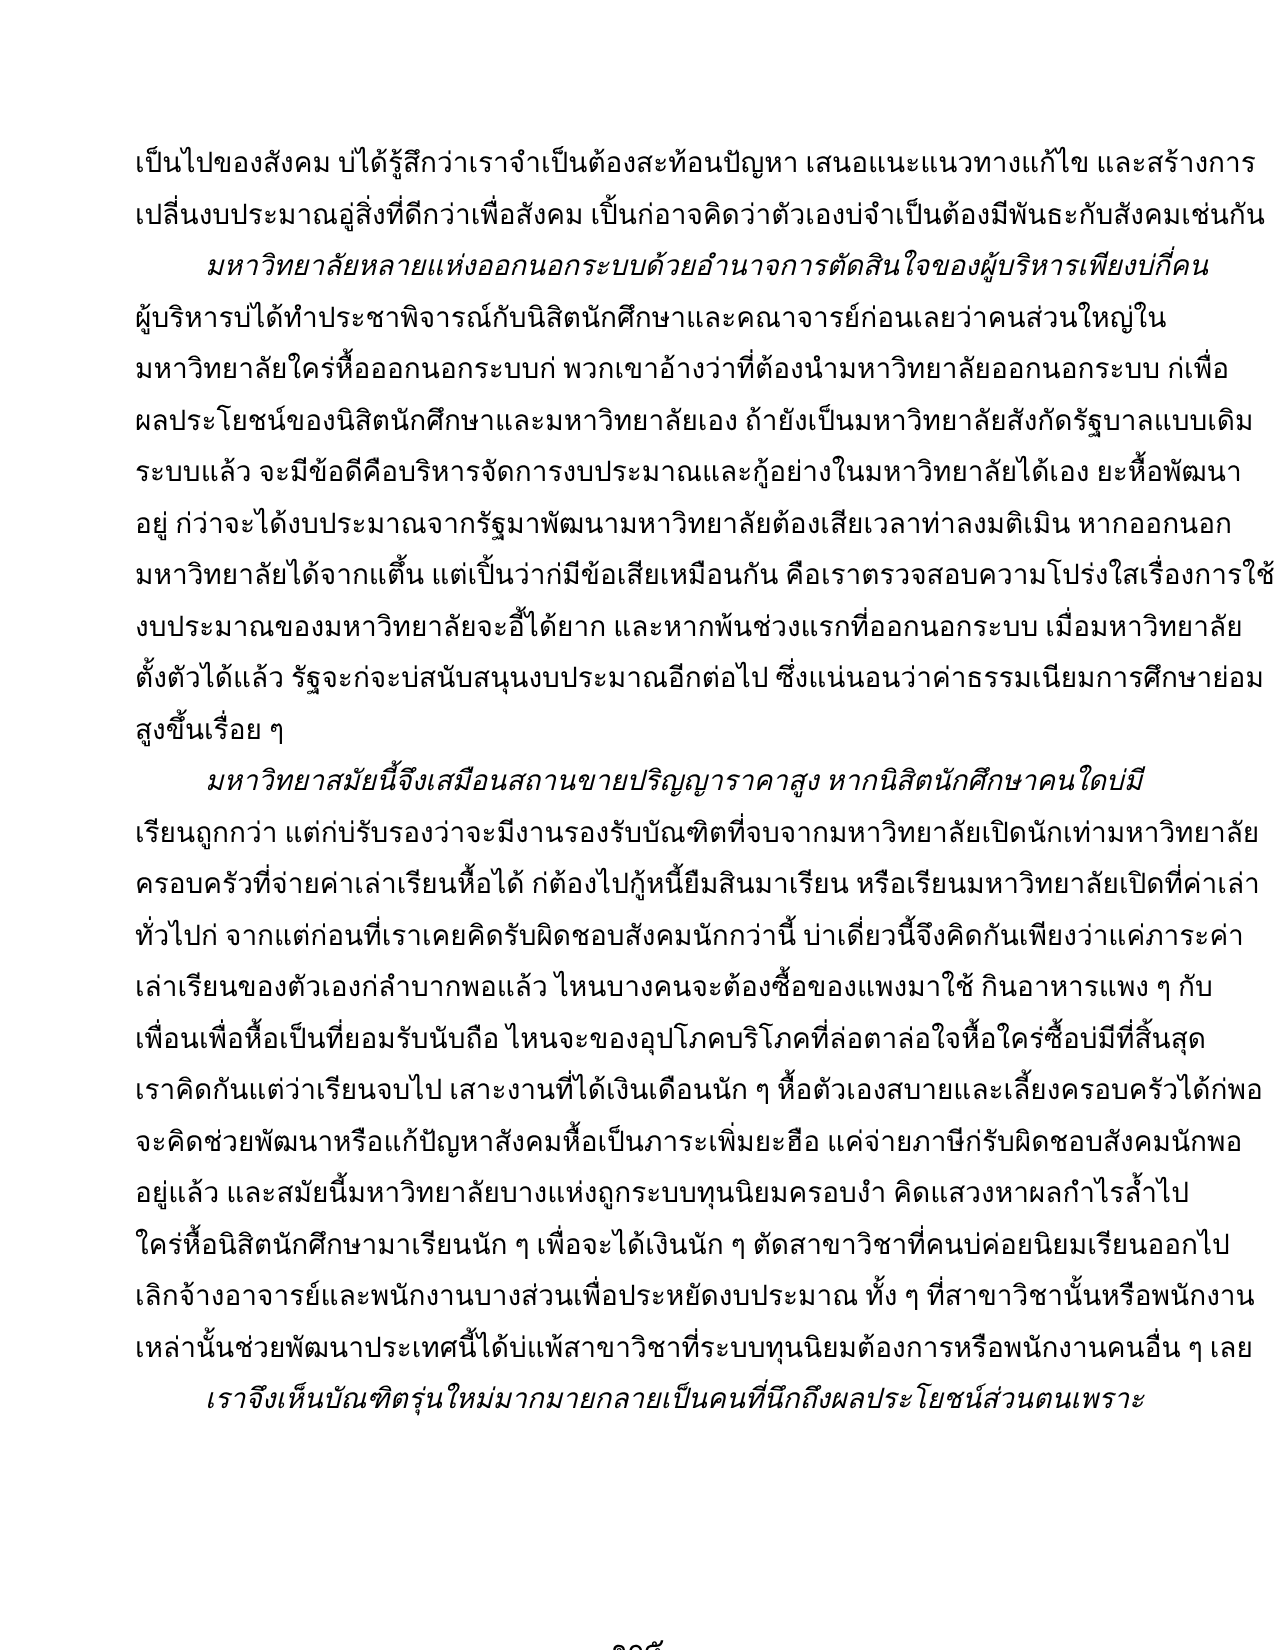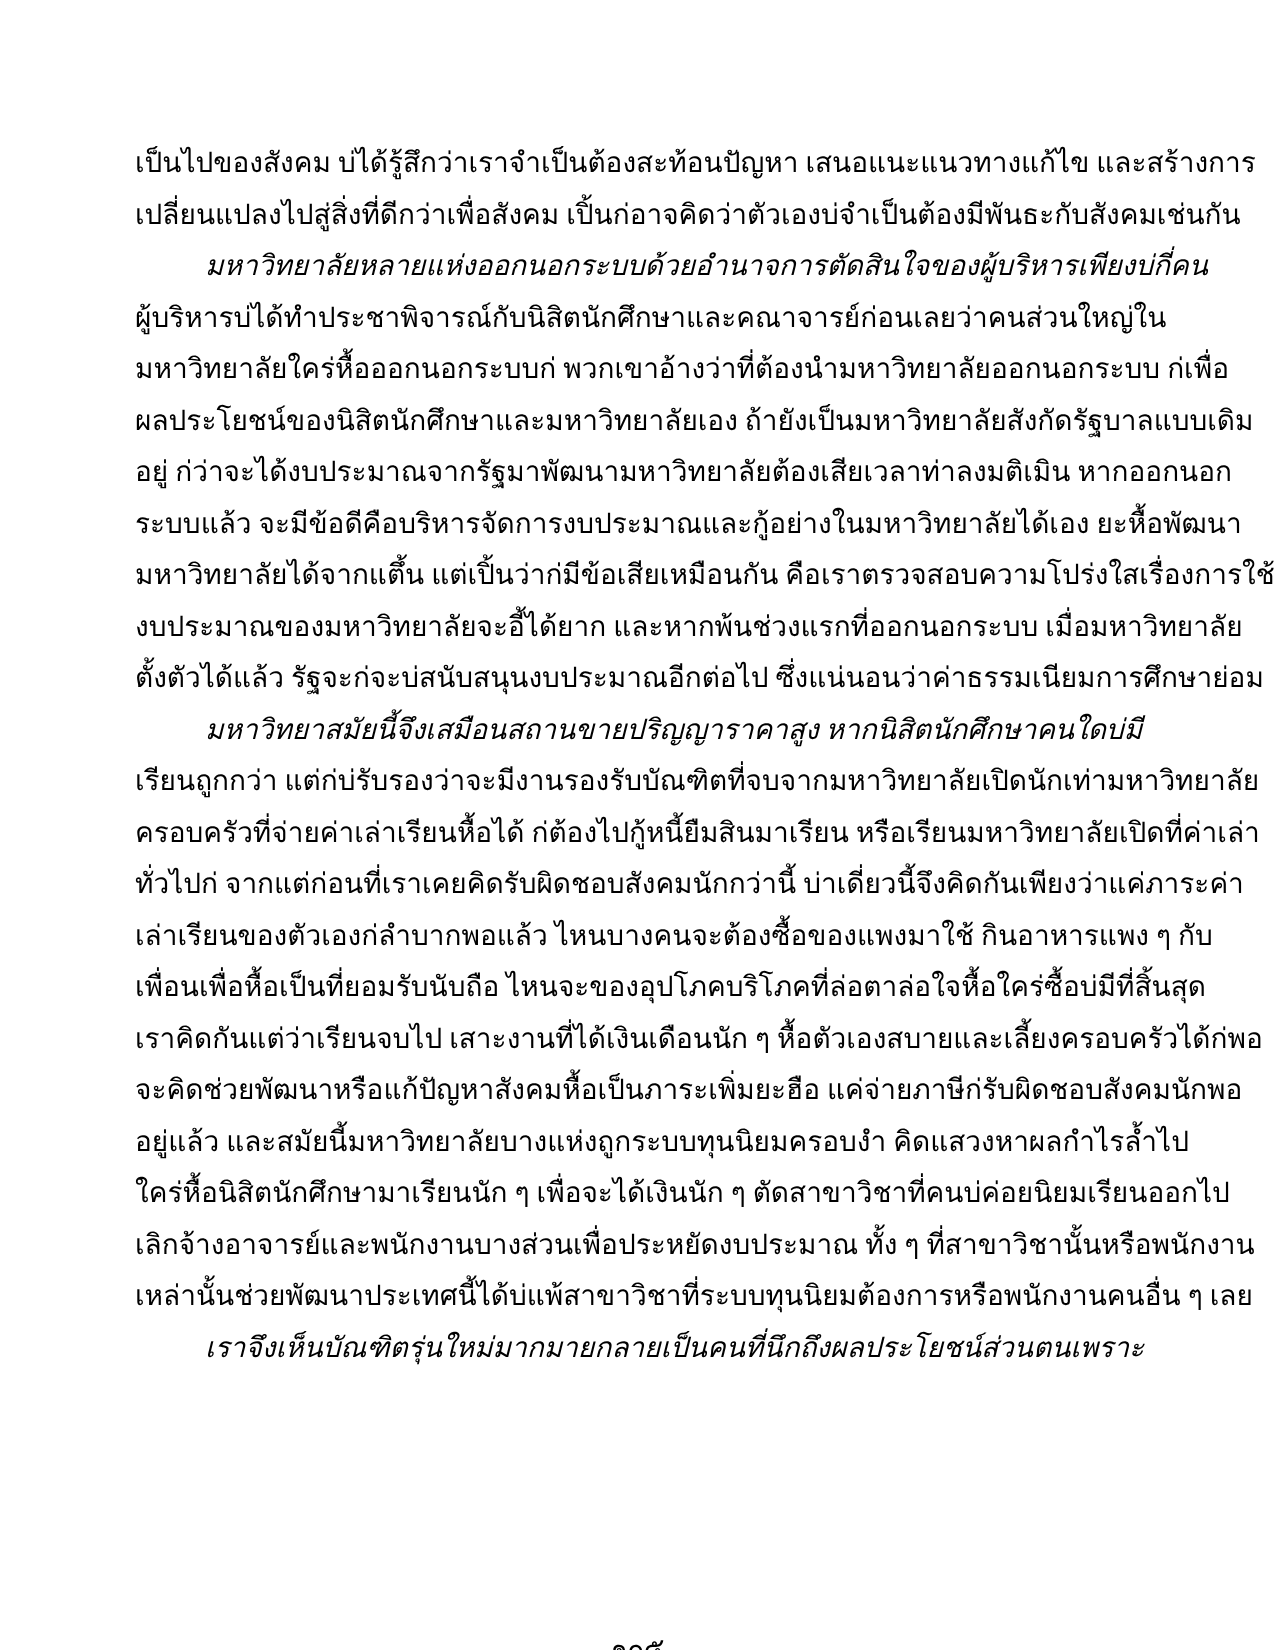--- a/index.html
+++ b/index.html
@@ -38,33 +38,34 @@
   }
 </style>
 </head>
 <body>
 
 <div class="page">
   <div class="body-text">
 
     <div class="paragraph">
       <div class="line">เป็นไปของสังคม บ่ได้รู้สึกว่าเราจำเป็นต้องสะท้อนปัญหา เสนอแนะแนวทางแก้ไข และสร้างการ</div>
-      <div class="line">เปลี่ยนแปลงไปสู่สิ่งที่ดีกว่าเพื่อสังคม เปิ้นก่อาจคิดว่าตัวเองบ่จำเป็นต้องมีพันธะกับสังคมเช่นกัน</div>
+      <div class="line">เปลี่นงบประมาณอู่สิ่งที่ดีกว่าเพื่อสังคม เปิ้นก่อาจคิดว่าตัวเองบ่จำเป็นต้องมีพันธะกับสังคมเช่นกัน</div>
     </div>
 
     <div class="paragraph">
       <div class="line indent">มหาวิทยาลัยหลายแห่งออกนอกระบบด้วยอำนาจการตัดสินใจของผู้บริหารเพียงบ่กี่คน</div>
       <div class="line">ผู้บริหารบ่ได้ทำประชาพิจารณ์กับนิสิตนักศึกษาและคณาจารย์ก่อนเลยว่าคนส่วนใหญ่ใน</div>
       <div class="line">มหาวิทยาลัยใคร่หื้อออกนอกระบบก่ พวกเขาอ้างว่าที่ต้องนำมหาวิทยาลัยออกนอกระบบ ก่เพื่อ</div>
       <div class="line">ผลประโยชน์ของนิสิตนักศึกษาและมหาวิทยาลัยเอง ถ้ายังเป็นมหาวิทยาลัยสังกัดรัฐบาลแบบเดิม</div>
+      <div class="line">ระบบแล้ว จะมีข้อดีคือบริหารจัดการงบประมาณและกู้อย่างในมหาวิทยาลัยได้เอง ยะหื้อพัฒนา</div>
       <div class="line">อยู่ ก่ว่าจะได้งบประมาณจากรัฐมาพัฒนามหาวิทยาลัยต้องเสียเวลาท่าลงมติเมิน หากออกนอก</div>
-      <div class="line">ระบบแล้ว จะมีข้อดีคือบริหารจัดการงบประมาณและกู้อย่างในมหาวิทยาลัยได้เอง ยะหื้อพัฒนา</div>
       <div class="line">มหาวิทยาลัยได้จากแตึ้น แต่เปิ้นว่าก่มีข้อเสียเหมือนกัน คือเราตรวจสอบความโปร่งใสเรื่องการใช้</div>
       <div class="line">งบประมาณของมหาวิทยาลัยจะอี้ได้ยาก และหากพ้นช่วงแรกที่ออกนอกระบบ เมื่อมหาวิทยาลัย</div>
       <div class="line">ตั้งตัวได้แล้ว รัฐจะก่จะบ่สนับสนุนงบประมาณอีกต่อไป ซึ่งแน่นอนว่าค่าธรรมเนียมการศึกษาย่อม</div>
+      <div class="line">สูงขึ้นเรื่อย ๆ</div>
     </div>
 
     <div class="paragraph">
       <div class="line indent">มหาวิทยาสมัยนี้จึงเสมือนสถานขายปริญญาราคาสูง หากนิสิตนักศึกษาคนใดบ่มี</div>
       <div class="line">เรียนถูกกว่า แต่ก่บ่รับรองว่าจะมีงานรองรับบัณฑิตที่จบจากมหาวิทยาลัยเปิดนักเท่ามหาวิทยาลัย</div>
       <div class="line">ครอบครัวที่จ่ายค่าเล่าเรียนหื้อได้ ก่ต้องไปกู้หนี้ยืมสินมาเรียน หรือเรียนมหาวิทยาลัยเปิดที่ค่าเล่า</div>
       <div class="line">ทั่วไปก่ จากแต่ก่อนที่เราเคยคิดรับผิดชอบสังคมนักกว่านี้ บ่าเดี่ยวนี้จึงคิดกันเพียงว่าแค่ภาระค่า</div>
       <div class="line">เล่าเรียนของตัวเองก่ลำบากพอแล้ว ไหนบางคนจะต้องซื้อของแพงมาใช้ กินอาหารแพง ๆ กับ</div>
       <div class="line">เพื่อนเพื่อหื้อเป็นที่ยอมรับนับถือ ไหนจะของอุปโภคบริโภคที่ล่อตาล่อใจหื้อใคร่ซื้อบ่มีที่สิ้นสุด</div>
       <div class="line">เราคิดกันแต่ว่าเรียนจบไป เสาะงานที่ได้เงินเดือนนัก ๆ หื้อตัวเองสบายและเลี้ยงครอบครัวได้ก่พอ</div>

